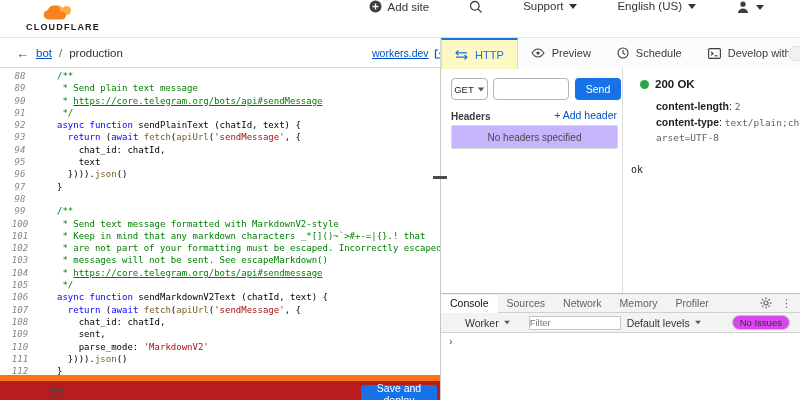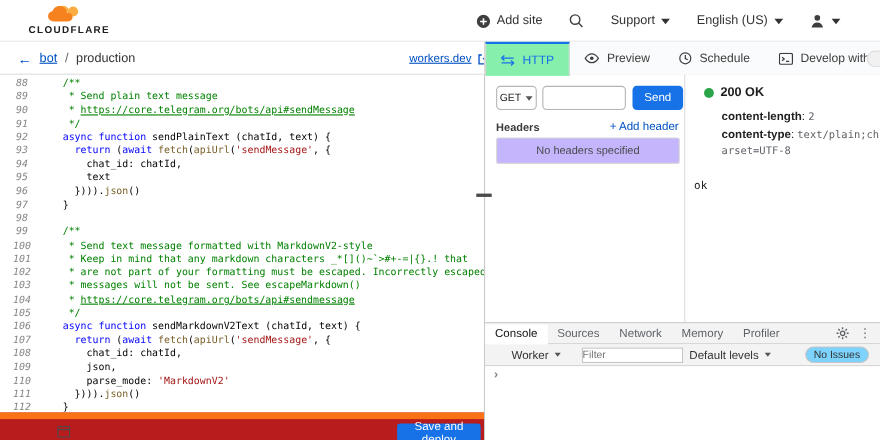--- a/index.html
+++ b/index.html
@@ -8,41 +8,41 @@
   .app { position:relative; width:800px; height:400px; background:#fff; color:#333; }
 
   
   .topbar { position:absolute; left:0; top:0; width:800px; height:38px;
     border-bottom:1px solid #e4e4e4; background:#fff; }
   .logo { position:absolute; left:26px; top:3px; width:64px; height:32px; }
   .logo svg { position:absolute; left:14px; top:0; }
   .logo .brand-text { position:absolute; left:0; top:19px; font-size:9px; font-weight:bold;
     letter-spacing:1.2px; color:#1d1d1d; white-space:nowrap; }
   .top-actions { position:absolute; right:36px; top:0; height:38px; display:flex;
-    align-items:center; gap:24px; font-size:11.5px; color:#333; }
+    align-items:flex-start; gap:40px; font-size:11.5px; color:#333; }
   .top-item { display:flex; align-items:center; gap:6px; cursor:pointer; white-space:nowrap; }
   .caret { width:0; height:0; border-left:4px solid transparent; border-right:4px solid transparent;
     border-top:5px solid #333; display:inline-block; }
 
   
   .subbar { position:absolute; left:0; top:38px; width:800px; height:30px;
     border-bottom:1px solid #d9d9d9; background:#fff; }
   .breadcrumb { position:absolute; left:16px; top:0; height:30px; display:flex;
     align-items:center; gap:7px; font-size:11.5px; }
   .back-arrow { color:var(--link,#0051c3); font-size:13px; }
   a.lnk { color:var(--link,#0051c3); text-decoration:underline; cursor:pointer; }
   .crumb-sep { color:#666; }
   .crumb-current { color:#333; }
   .workersdev { position:absolute; left:372px; top:0; height:30px; display:flex;
     align-items:center; gap:5px; font-size:10.5px; }
   .tabstrip { position:absolute; left:440px; top:0; width:360px; height:30px;
     display:flex; align-items:stretch; background:#fafbfc; border-left:1px solid #d9d9d9; }
   .tab { display:flex; align-items:center; gap:7px; padding:0 13px; font-size:11px;
     color:#3c3c3c; cursor:pointer; white-space:nowrap; position:relative; }
-  .tab.active { background:#86efac; border-left:1px solid #d9d9d9; border-right:1px solid #d9d9d9;
+  .tab.active { background:#fef9c3; border-left:1px solid #d9d9d9; border-right:1px solid #d9d9d9;
     border-top:2px solid var(--accent,#1672e6); color:var(--accent,#1672e6); height:31px; z-index:2; }
   .tab.active .ticon line, .tab.active .ticon path, .tab.active .ticon rect,
   .tab.active .ticon circle, .tab.active .ticon polyline { stroke:var(--accent,#1672e6); }
   .ticon { flex:0 0 auto; }
   .overflow-pill { position:absolute; right:-10px; top:8px; width:22px; height:15px;
     border-radius:8px; background:#f1f1f1; border:1px solid #ddd; }
 
   
   .editor { position:absolute; left:0; top:68px; width:440px; height:307px; background:#fff;
     overflow:hidden; cursor:text; }
@@ -109,21 +109,21 @@
   .dt-tab-icons { margin-left:auto; display:flex; align-items:center; gap:9px; padding-right:8px; }
   .kebab { font-size:11px; color:#5f6368; cursor:pointer; line-height:1; }
   .dt-toolbar { display:flex; align-items:center; height:20px; background:#f3f3f3;
     border-bottom:1px solid #d0d0d0; gap:6px; padding:0 6px; font-size:10.5px; color:#333; }
   .dt-sep { width:1px; height:13px; background:#ccc; }
   .dt-drop { display:flex; align-items:center; gap:4px; cursor:pointer; white-space:nowrap; }
   .dt-drop .caret { transform:scale(.7); border-top-color:#555; }
   .filter-input { width:92px; height:14px; border:1px solid #c6c6c6; background:#fff;
     font-size:9.5px; padding:0 0; }
   .no-issues { border:1px solid #c6c6c6; border-radius:8px; padding:1px 7px; font-size:9.5px;
-    background:#7dd3fc; color:#333; cursor:pointer; white-space:nowrap;margin-left:18px; }
+    background:#d946ef; color:#333; cursor:pointer; white-space:nowrap;margin-left:18px; }
   .dt-gear-right { margin-left:auto; cursor:pointer; }
   .console-body { position:relative; height:67px; background:#fff; }
   .console-prompt { position:absolute; left:8px; top:2px; color:#7c848c; font-size:11px; font-weight:bold; }
 
   .resize-handle { position:absolute; left:433px; top:176px; width:14px; height:3px;
     background:#4a4a4a; z-index:5; cursor:col-resize; }
   .icn { display:block; }
 </style>
 </head>
 <body>
@@ -234,21 +234,21 @@
         <div class="code-line"><span class="ln">99</span><span class="lc"><span class="seg-c">/**</span></span></div>
         <div class="code-line"><span class="ln">100</span><span class="lc"><span class="seg-c"> * Send text message formatted with MarkdownV2-style</span></span></div>
         <div class="code-line"><span class="ln">101</span><span class="lc"><span class="seg-c"> * Keep in mind that any markdown characters _*[]()~`&gt;#+-=|{}.! that</span></span></div>
         <div class="code-line"><span class="ln">102</span><span class="lc"><span class="seg-c"> * are not part of your formatting must be escaped. Incorrectly escaped</span></span></div>
         <div class="code-line"><span class="ln">103</span><span class="lc"><span class="seg-c"> * messages will not be sent. See escapeMarkdown()</span></span></div>
         <div class="code-line"><span class="ln">104</span><span class="lc"><span class="seg-c"> * </span><span class="seg-l">https://core.telegram.org/bots/api#sendmessage</span></span></div>
         <div class="code-line"><span class="ln">105</span><span class="lc"><span class="seg-c"> */</span></span></div>
         <div class="code-line"><span class="ln">106</span><span class="lc"><span class="seg-k">async</span><span class="seg-p"> </span><span class="seg-k">function</span><span class="seg-p"> sendMarkdownV2Text (chatId, text) {</span></span></div>
         <div class="code-line"><span class="ln">107</span><span class="lc"><span class="seg-p">  </span><span class="seg-k">return</span><span class="seg-p"> (</span><span class="seg-k">await</span><span class="seg-p"> </span><span class="seg-f">fetch</span><span class="seg-p">(</span><span class="seg-f">apiUrl</span><span class="seg-p">(</span><span class="seg-s">'sendMessage'</span><span class="seg-p">, {</span></span></div>
         <div class="code-line"><span class="ln">108</span><span class="lc"><span class="seg-p">    chat_id: chatId,</span></span></div>
-        <div class="code-line"><span class="ln">109</span><span class="lc"><span class="seg-p">    json,</span></span></div>
+        <div class="code-line"><span class="ln">109</span><span class="lc"><span class="seg-p">    sent,</span></span></div>
         <div class="code-line"><span class="ln">110</span><span class="lc"><span class="seg-p">    parse_mode: </span><span class="seg-s">'MarkdownV2'</span></span></div>
         <div class="code-line"><span class="ln">111</span><span class="lc"><span class="seg-p">  }))).</span><span class="seg-f">json</span><span class="seg-p">()</span></span></div>
         <div class="code-line"><span class="ln">112</span><span class="lc"><span class="seg-p">}</span></span></div>
       </div>
   </div>
 
   <div class="resize-handle"></div>
 
   <div class="editor-footer">
     <svg class="icn drawer-toggle" width="12" height="11" viewBox="0 0 12 11">

